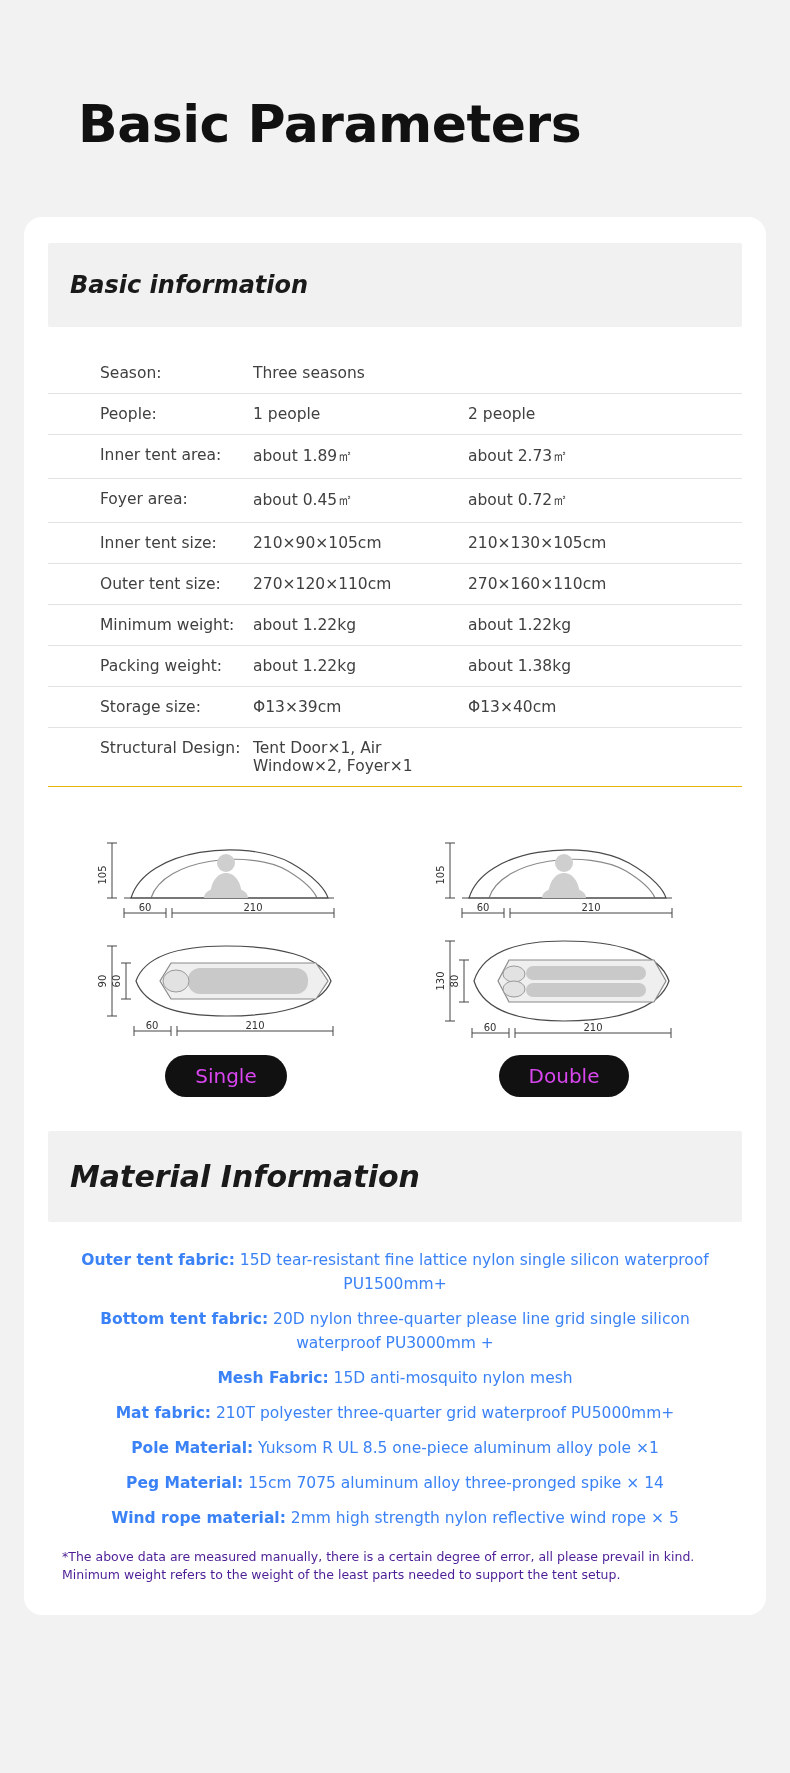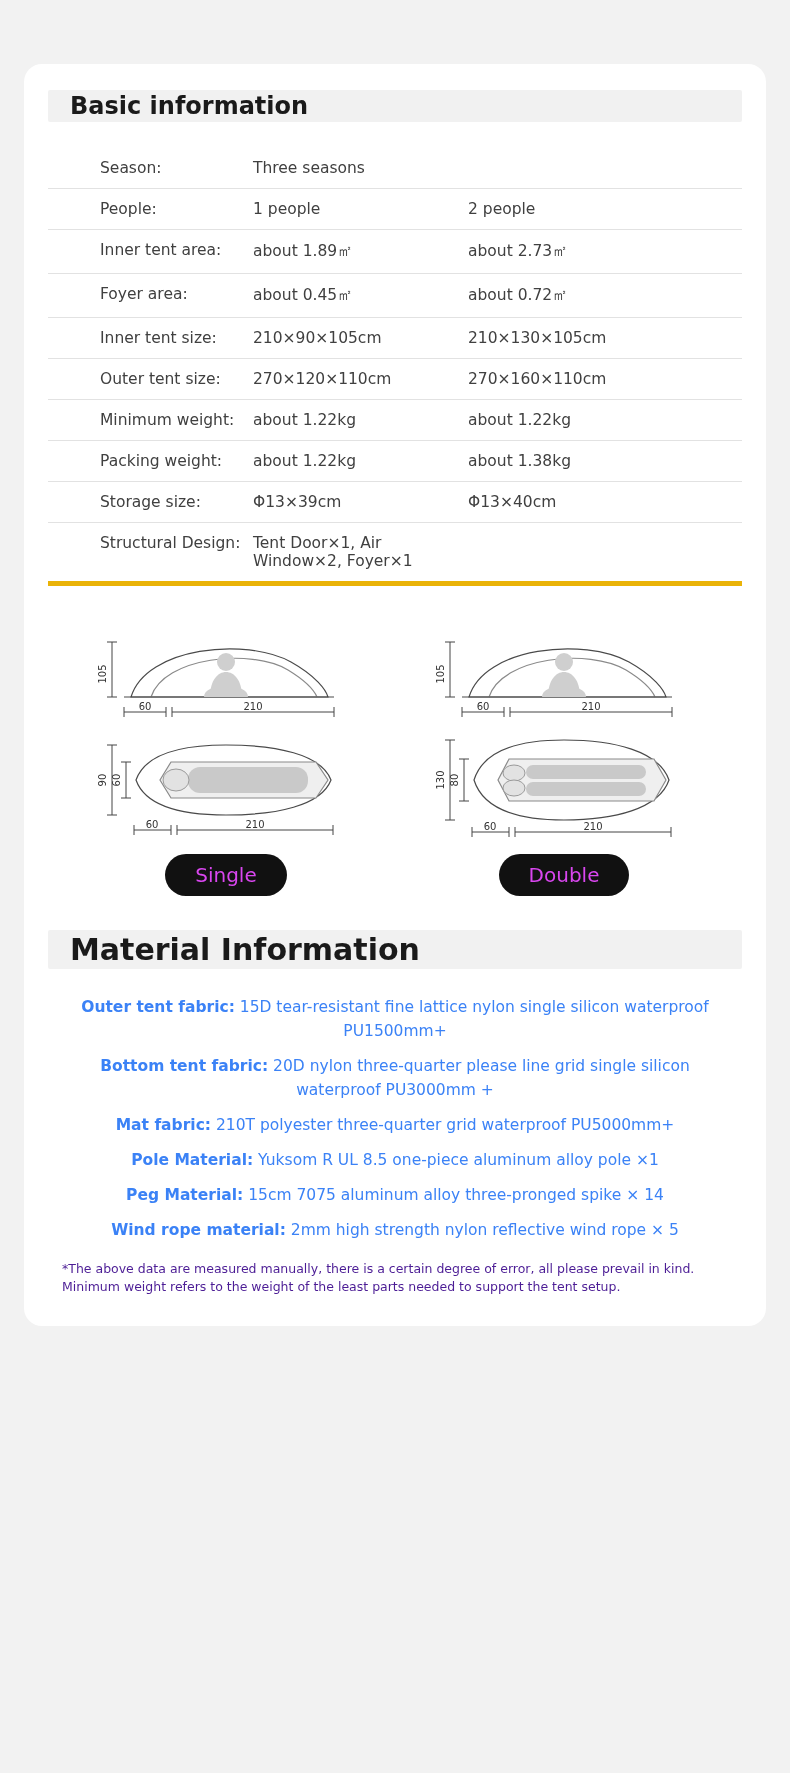--- a/index.html
+++ b/index.html
@@ -25,43 +25,44 @@
   }
   .card {
     margin: 64px 24px 0 24px;
     background: #fff;
     border-radius: 18px;
     padding: 26px 24px 30px 24px;
   }
   .section-head {
     background: #f1f1f1;
     border-radius: 2px;
-    padding: 2px 22px;
+    padding: 28px 22px;
     font-weight: bold;
     color: #1a1a1a;
+    font-style: italic;
   }
   .section-head.basic { font-size: 24px; }
   .section-head.material { font-size: 30px; }
 
   
   .spec-table {
     width: 100%;
     border-collapse: collapse;
     margin: 26px 0 0 0;
     padding: 0 20px;
     table-layout: fixed;
   }
   .spec-table td {
     border-bottom: 1px solid #e2e2e2;
     padding: 11px 0 11px 0;
     font-size: 15.5px;
     color: #404040;
     vertical-align: top;
   }
-  .spec-table tr:last-child td { border-bottom: 5px solid #eab308; }
+  .spec-table tr:last-child td { border-bottom: 1px solid #eab308; }
   .spec-label {
     color: #757575;
     width: 205px;
     padding-left: 52px !important;
   }
   .spec-v1 { width: 215px; }
   .spec-v2 { width: auto; }
 
   
   .diagrams {
@@ -99,20 +100,21 @@
     font-size: 12.5px;
     color: #4c1d95;
     line-height: 1.45;
   }
 </style>
 </head>
 <body>
 
 <div class="page">
 
+  <h1 class="page-title">Basic Parameters</h1>
 
   <div class="card">
 
     <div class="section-head basic">Basic information</div>
 
     <table class="spec-table">
       <tbody>
         <tr>
           <td class="spec-label">Season:</td>
           <td class="spec-v1">Three seasons</td>
@@ -305,20 +307,24 @@
     <div class="mat-list">
       <div class="mat-row">
         <b>Outer tent fabric:</b>
         <span class="val">15D tear-resistant fine lattice nylon single silicon waterproof PU1500mm+</span>
       </div>
       <div class="mat-row">
         <b>Bottom tent fabric:</b>
         <span class="val">20D nylon three-quarter please line grid single silicon waterproof PU3000mm +</span>
       </div>
       <div class="mat-row">
+        <b>Mesh Fabric:</b>
+        <span class="val">15D anti-mosquito nylon mesh</span>
+      </div>
+      <div class="mat-row">
         <b>Mat fabric:</b>
         <span class="val">210T polyester three-quarter grid waterproof PU5000mm+</span>
       </div>
       <div class="mat-row">
         <b>Pole Material:</b>
         <span class="val">Yuksom R UL 8.5 one-piece aluminum alloy pole ×1</span>
       </div>
       <div class="mat-row">
         <b>Peg Material:</b>
         <span class="val">15cm 7075 aluminum alloy three-pronged spike × 14</span>

